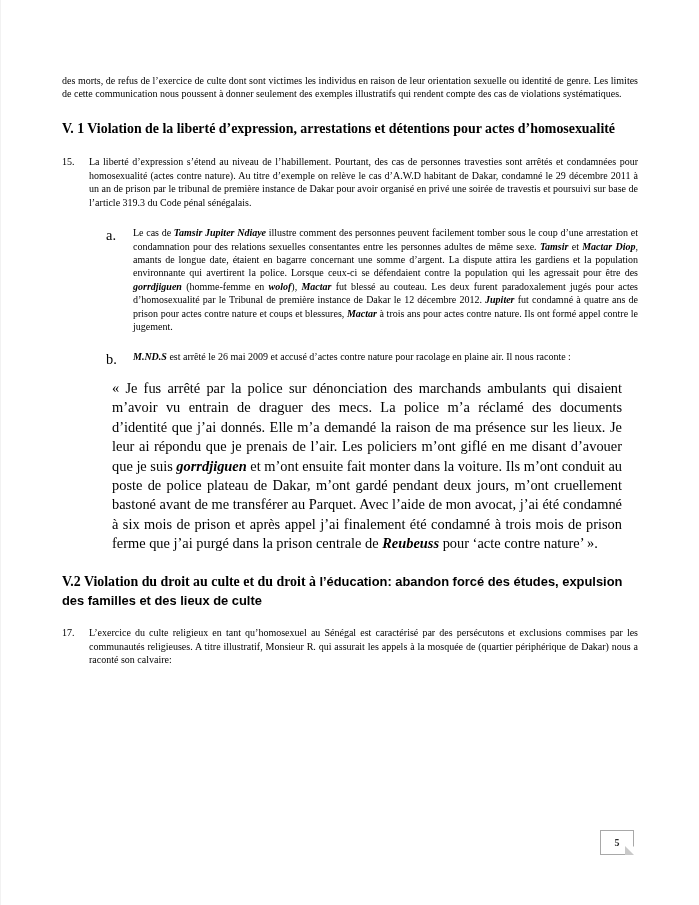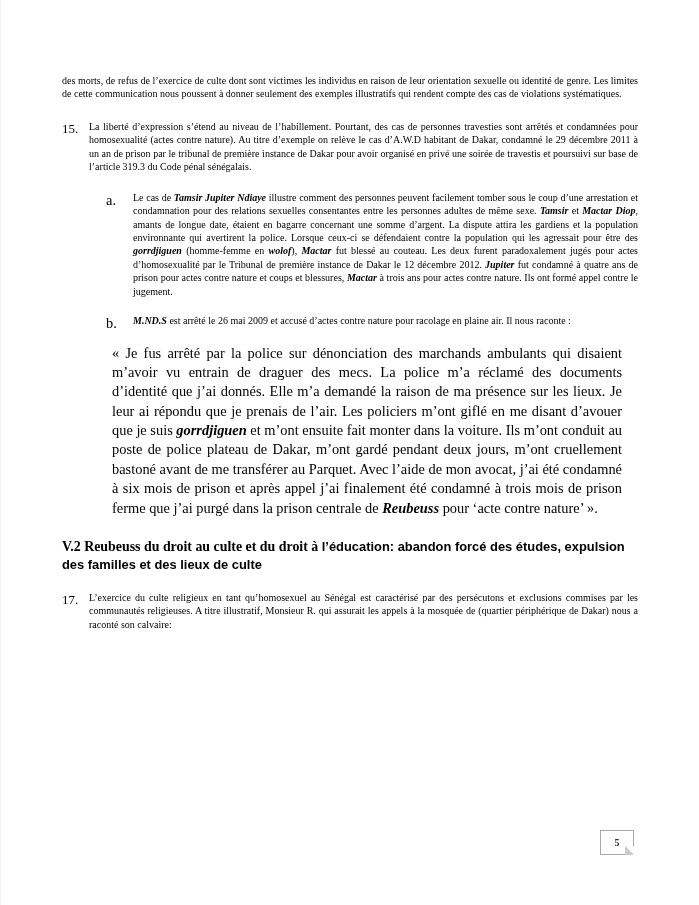--- a/index.html
+++ b/index.html
@@ -71,21 +71,21 @@
     position: relative;
     padding-left: 27px;
     margin-bottom: 17px;
   }
   .numbered > .num {
     position: absolute;
     left: 0;
     top: 0;
     width: 22px;
     text-align: left;
-    font-size: 13px;
+    font-size: 10px;
     line-height: 1.345;
   }
   
   .lettered {
     position: relative;
     margin-left: 44px;
     padding-left: 27px;
     margin-bottom: 16px;
   }
   .lettered > .num {
@@ -156,41 +156,42 @@
 <body>
 
 <div id="page">
 
   <div class="scan-edge-left"></div>
 
   <div class="content">
 
     <p class="para intro">des morts, de refus de l’exercice de culte dont sont victimes les individus en raison de leur orientation sexuelle ou identité de genre. Les limites de cette communication nous poussent à donner seulement des exemples illustratifs qui rendent compte des cas de violations systématiques.</p>
 
+    <h2 class="heading">V. 1 Violation de la liberté d’expression, arrestations et détentions pour actes d’homosexualité</h2>
 
     <div class="numbered">
       <span class="num">15.</span>
       <p class="para">La liberté d’expression s’étend au niveau de l’habillement. Pourtant, des cas de personnes travesties sont arrêtés et condamnées pour homosexualité (actes contre nature). Au titre d’exemple on relève le cas d’A.W.D habitant de Dakar, condamné le 29 décembre 2011 à un an de prison par le tribunal de première instance de Dakar pour avoir organisé en privé une soirée de travestis et poursuivi sur base de l’article 319.3 du Code pénal sénégalais.</p>
     </div>
 
 
     <div class="lettered">
       <span class="num">a.</span>
       <p class="para">Le cas de <i class="it">Tamsir Jupiter Ndiaye</i> illustre comment des personnes peuvent facilement tomber sous le coup d’une arrestation et condamnation pour des relations sexuelles consentantes entre les personnes adultes de même sexe. <i class="it">Tamsir</i> et <i class="it">Mactar Diop</i>, amants de longue date, étaient en bagarre concernant une somme d’argent. La dispute attira les gardiens et la population environnante qui avertirent la police. Lorsque ceux-ci se défendaient contre la population qui les agressait  pour être des <i class="it">gorrdjiguen</i> (homme-femme en <i class="it">wolof</i>), <i class="it">Mactar</i> fut blessé au couteau. Les deux furent paradoxalement jugés pour actes d’homosexualité par le Tribunal de première instance de Dakar le 12 décembre 2012. <i class="it">Jupiter</i> fut condamné à quatre ans de prison pour actes contre nature et coups et blessures, <i class="it">Mactar</i> à trois ans pour actes contre nature. Ils ont formé appel contre le jugement.</p>
     </div>
 
     <div class="lettered">
       <span class="num">b.</span>
       <p class="para"><i class="it">M.ND.S</i> est arrêté le 26  mai 2009 et accusé d’actes contre nature pour racolage en plaine air. Il nous raconte :</p>
     </div>
 
     <p class="quote-block">« Je fus arrêté par la police sur dénonciation des marchands ambulants qui disaient m’avoir vu entrain de draguer des mecs. La police m’a réclamé des documents d’identité que j’ai donnés. Elle m’a demandé la raison de ma présence sur les lieux. Je leur ai répondu que je prenais de l’air. Les policiers m’ont giflé en me disant d’avouer que je suis <i class="it">gorrdjiguen</i> et m’ont ensuite fait monter dans la voiture. Ils m’ont conduit au poste de police plateau de Dakar, m’ont gardé pendant deux jours, m’ont cruellement bastoné avant de me transférer au Parquet. Avec l’aide de mon avocat, j’ai été condamné à six mois de  prison  et après appel j’ai finalement été condamné à trois mois de prison ferme que j’ai purgé dans  la prison centrale de <i class="it">Reubeuss</i>  pour  ‘acte contre nature’ ».</p>
 
     <h3 class="heading heading-2">
-      <span>V.2 Reubeuss du droit au culte et du droit à </span><span class="hd-sans">l’éducation: abandon forcé des études, expulsion des familles et des lieux de culte</span>
+      <span>V.2 Violation du droit au culte et du droit à </span><span class="hd-sans">l’éducation: abandon forcé des études, expulsion des familles et des lieux de culte</span>
     </h3>
 
     <div class="numbered last-para">
       <span class="num">17.</span>
       <p class="para">L’exercice du culte religieux en tant qu’homosexuel au Sénégal est caractérisé par des persécutons et exclusions commises par les communautés religieuses. A titre illustratif, Monsieur R. qui  assurait les appels à la  mosquée de  (quartier périphérique de Dakar) nous a raconté son calvaire:</p>
     </div>
 
   </div>
 
   <div class="page-badge">

